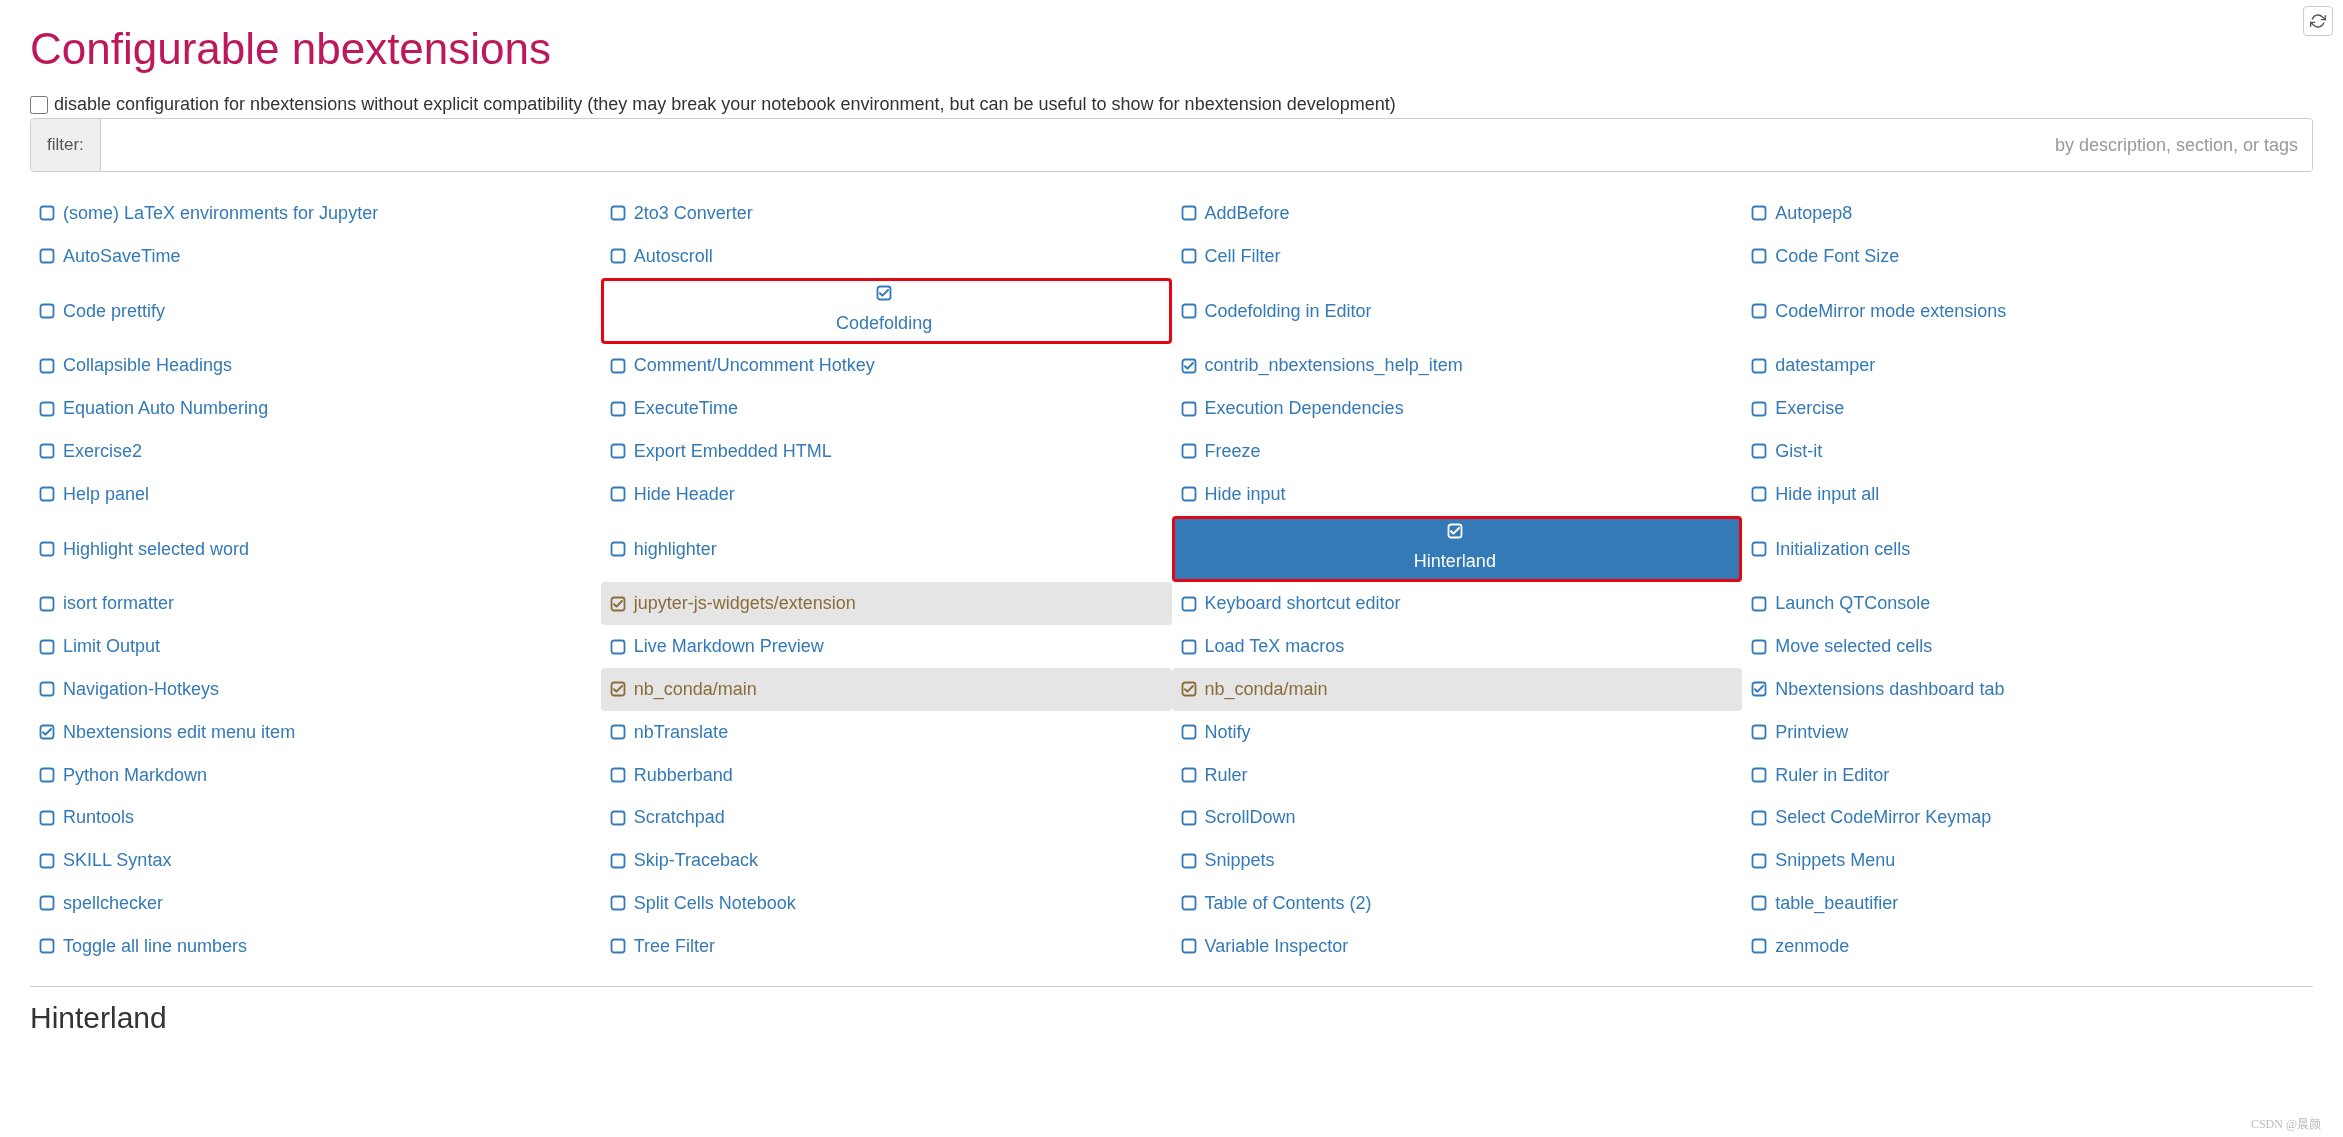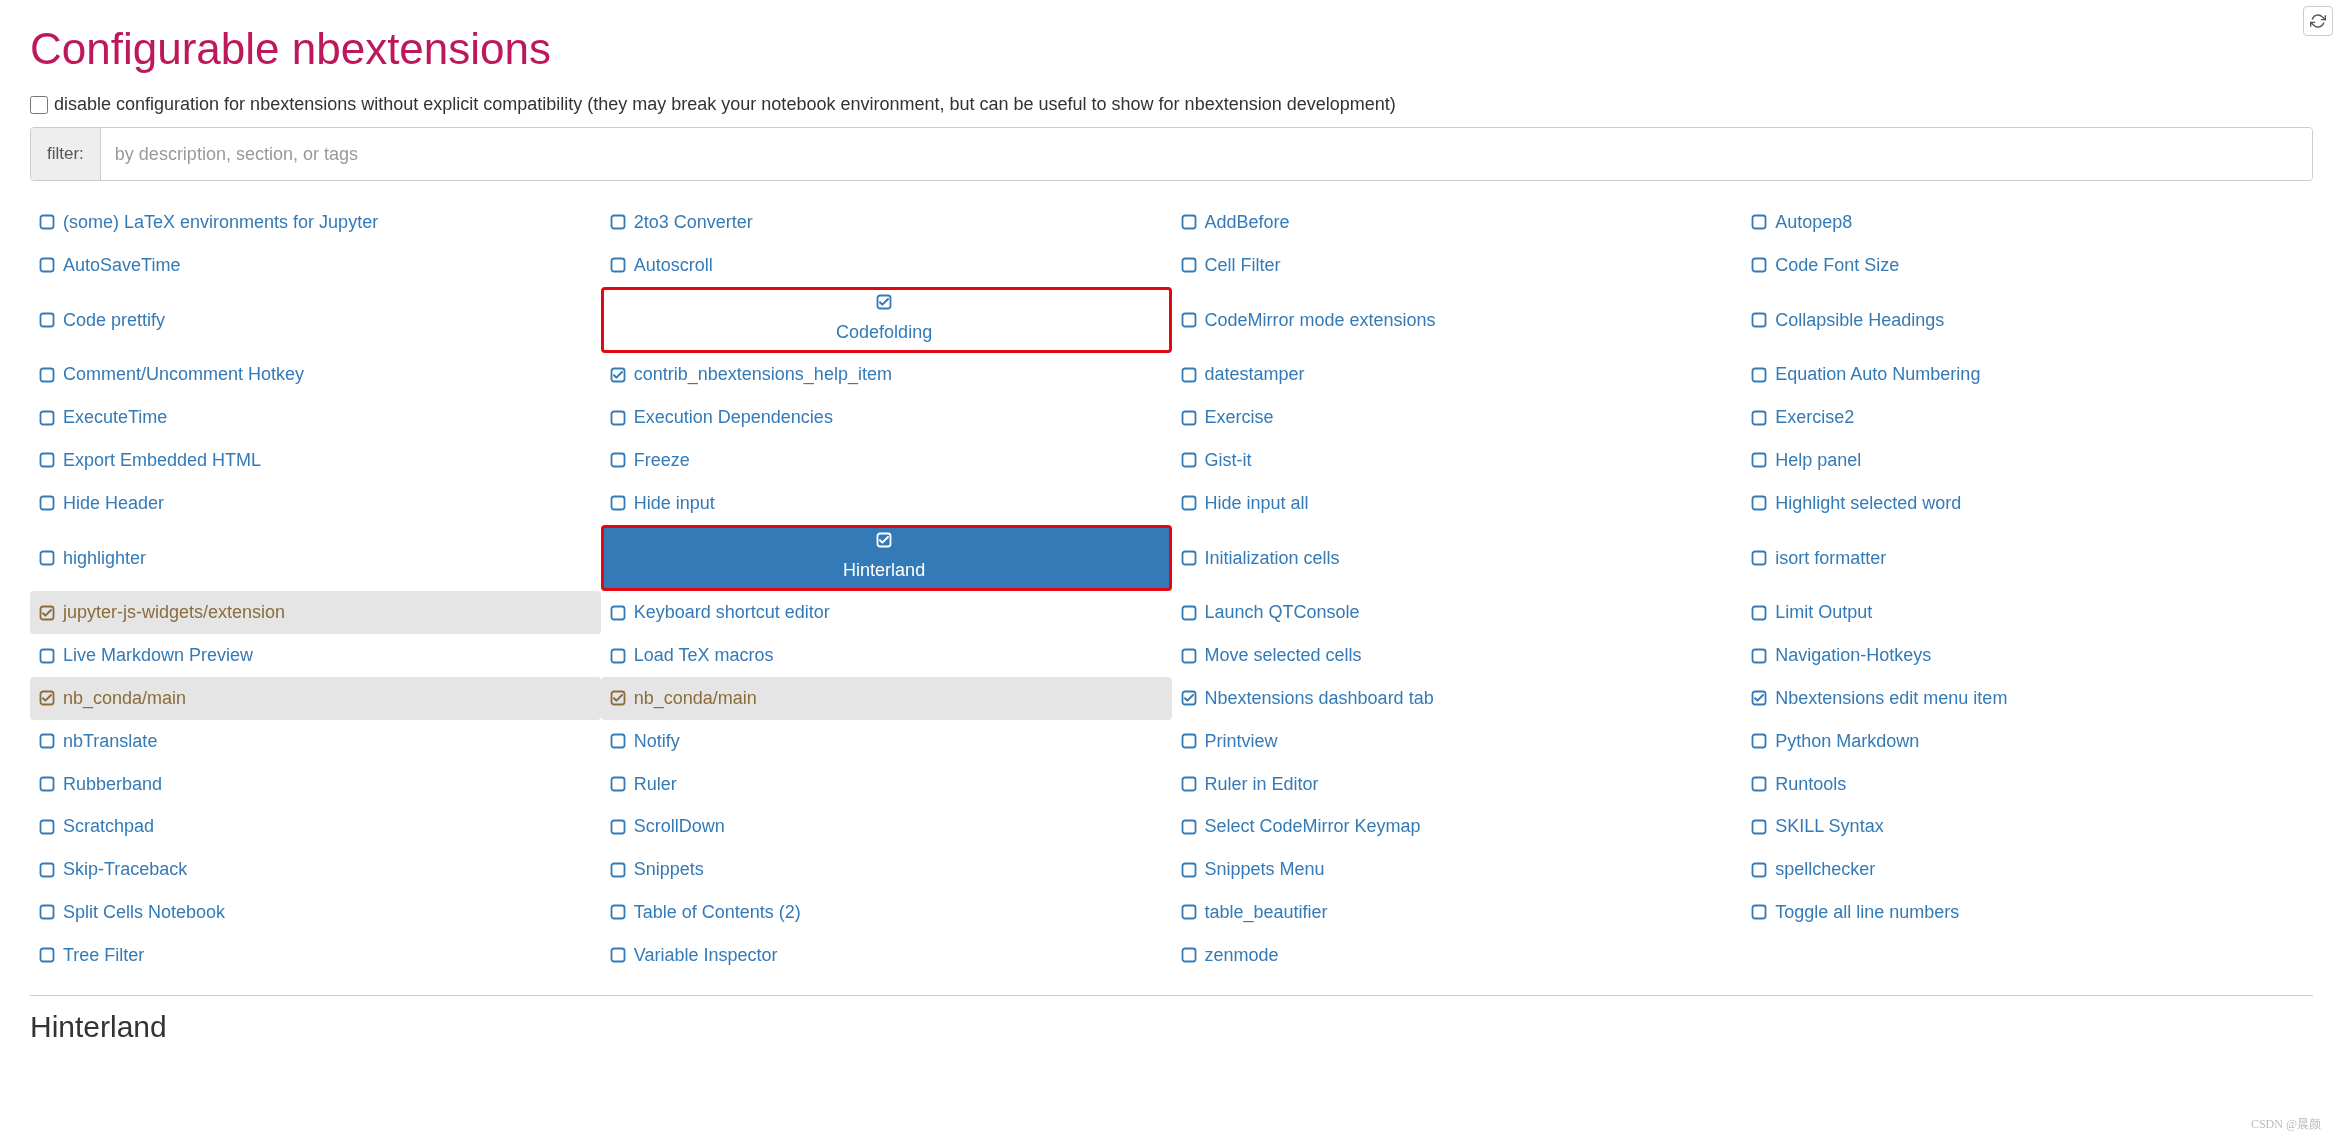--- a/index.html
+++ b/index.html
@@ -26,21 +26,21 @@
     border: 1px solid #ccc;
     border-radius: 4px;
     background: #fff;
     display: flex;
     align-items: center;
     justify-content: center;
     cursor: pointer;
   }
   .refresh-btn svg { width: 16px; height: 16px; }
   .disable-row {
-    margin-bottom: 12px;
+    margin-bottom: 3px;
     font-size: 18px;
     display: flex;
     align-items: center;
     gap: 6px;
   }
   .disable-row input[type=checkbox] {
     width: 18px;
     height: 18px;
     margin: 0;
   }
@@ -60,20 +60,21 @@
     border-right: 1px solid #ccc;
     font-size: 17px;
   }
   .filter-input {
     flex: 1;
     border: none;
     padding: 10px 14px;
     font-size: 18px;
     color: #555;
     outline: none;
+    text-align: right;
   }
   .filter-input::placeholder { color: #999; }
   .ext-grid {
     display: grid;
     grid-template-columns: repeat(4, 1fr);
     column-gap: 0;
     row-gap: 0;
     margin-bottom: 10px;
   }
   .ext-item {
@@ -235,20 +236,28 @@
         </svg>
       </span>
       <span>Codefolding</span>
     </div>
     <div class="ext-item">
       <span class="ext-check">
         <svg viewBox="0 0 16 16">
           <rect x="1.5" y="1.5" width="13" height="13" rx="2.5" fill="none" stroke="#337ab7" stroke-width="1.8"></rect>
         </svg>
       </span>
+      <span>Codefolding in Editor</span>
+    </div>
+    <div class="ext-item">
+      <span class="ext-check">
+        <svg viewBox="0 0 16 16">
+          <rect x="1.5" y="1.5" width="13" height="13" rx="2.5" fill="none" stroke="#337ab7" stroke-width="1.8"></rect>
+        </svg>
+      </span>
       <span>CodeMirror mode extensions</span>
     </div>
     <div class="ext-item">
       <span class="ext-check">
         <svg viewBox="0 0 16 16">
           <rect x="1.5" y="1.5" width="13" height="13" rx="2.5" fill="none" stroke="#337ab7" stroke-width="1.8"></rect>
         </svg>
       </span>
       <span>Collapsible Headings</span>
     </div>

